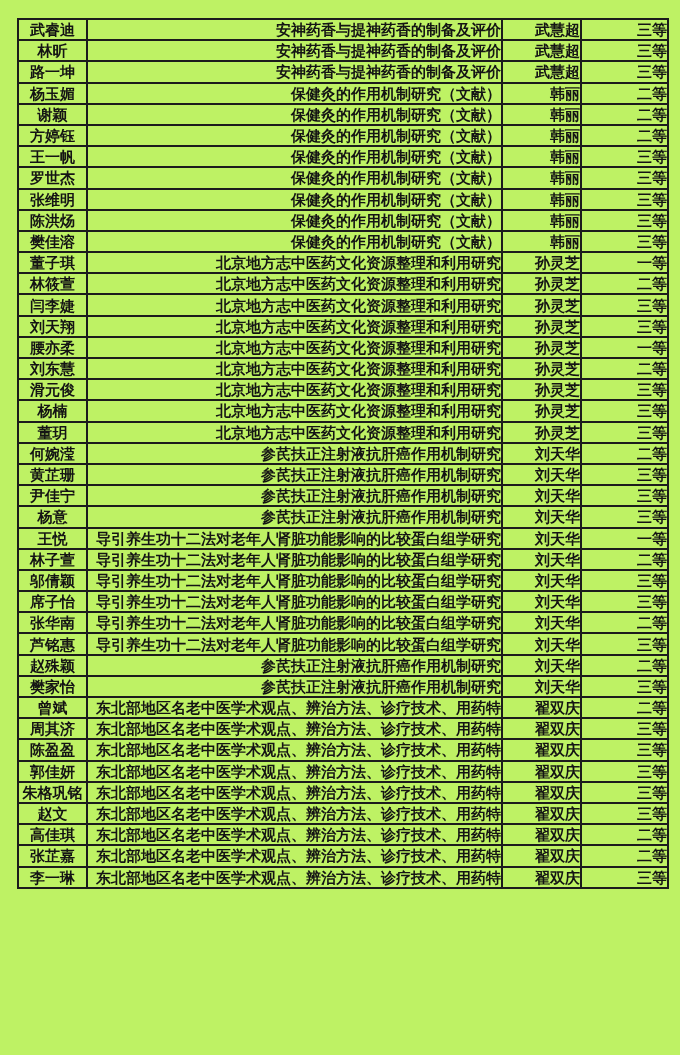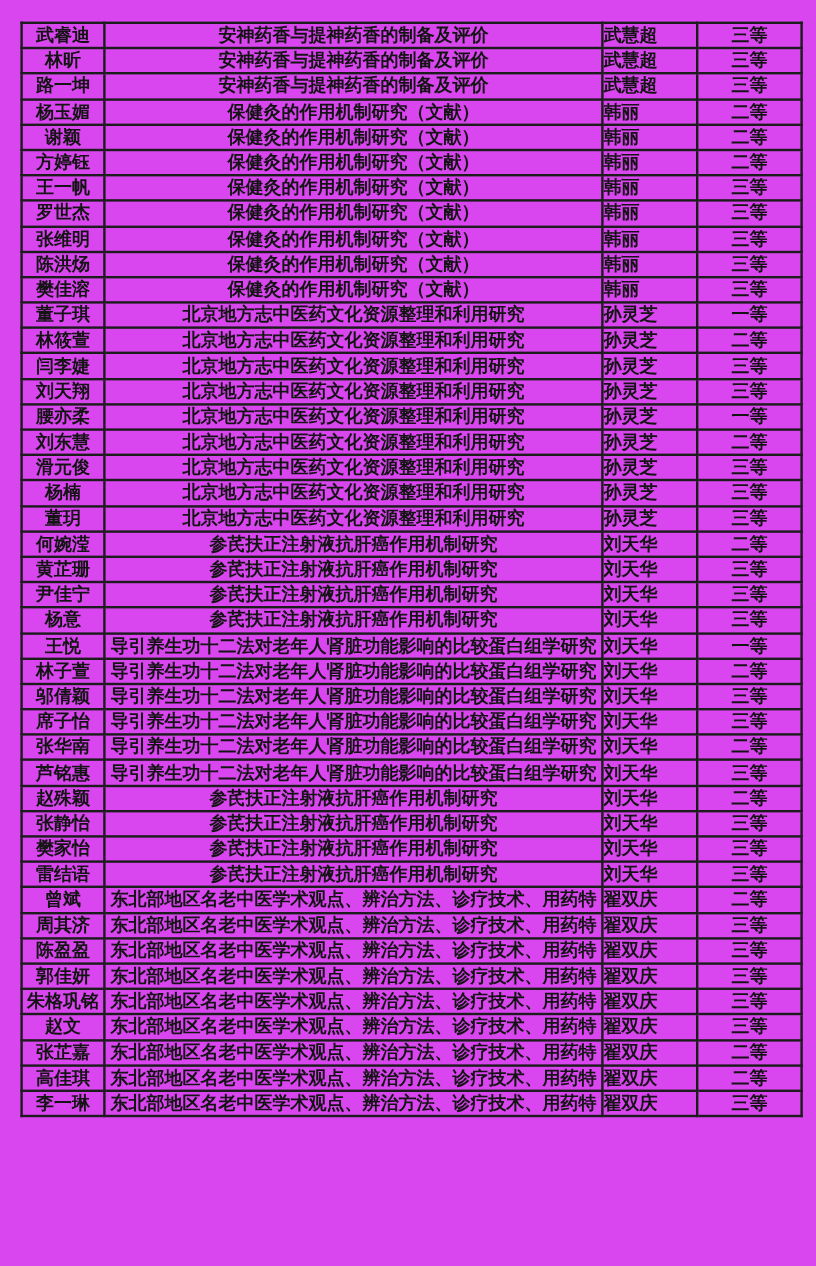--- a/index.html
+++ b/index.html
@@ -12,21 +12,21 @@
     height: 1055px;
     position: relative;
     font-family: "Liberation Sans", sans-serif;
     overflow: hidden;
   }
   .page {
     position: absolute;
     left: 0; top: 0;
     width: 680px;
     height: 1055px;
-    background: #d946ef;
+    background: #bef264;
   }
   table.award-table {
     position: absolute;
     left: 17px;
     top: 18px;
     border-collapse: collapse;
     table-layout: fixed;
     width: 650px;
   }
   table.award-table td {
@@ -35,23 +35,23 @@
     padding: 0;
     font-size: 15px;
     font-weight: 700;
     color: #141414;
     line-height: 19px;
     white-space: nowrap;
     overflow: hidden;
     vertical-align: middle;
   }
   td.c0 { width: 69px;  text-align: center; }
-  td.c1 { width: 415px; text-align: center; padding-left: 4px; }
-  td.c2 { width: 79px;  text-align: left; }
-  td.c3 { width: 87px;  text-align: center; font-size: 14.5px; }
+  td.c1 { width: 415px; text-align: right; padding-left: 4px; }
+  td.c2 { width: 79px;  text-align: right; }
+  td.c3 { width: 87px;  text-align: right; font-size: 14.5px; }
 </style>
 </head>
 <body>
 
 <div class="page">
   <table class="award-table">
     <colgroup>
       <col style="width:69px">
       <col style="width:415px">
       <col style="width:79px">
@@ -239,38 +239,26 @@
           <td class="c2">刘天华</td>
           <td class="c3">三等</td>
         </tr>
         <tr>
           <td class="c0">赵殊颖</td>
           <td class="c1">参芪扶正注射液抗肝癌作用机制研究</td>
           <td class="c2">刘天华</td>
           <td class="c3">二等</td>
         </tr>
         <tr>
-          <td class="c0">张静怡</td>
-          <td class="c1">参芪扶正注射液抗肝癌作用机制研究</td>
-          <td class="c2">刘天华</td>
-          <td class="c3">三等</td>
-        </tr>
-        <tr>
           <td class="c0">樊家怡</td>
           <td class="c1">参芪扶正注射液抗肝癌作用机制研究</td>
           <td class="c2">刘天华</td>
           <td class="c3">三等</td>
         </tr>
         <tr>
-          <td class="c0">雷结语</td>
-          <td class="c1">参芪扶正注射液抗肝癌作用机制研究</td>
-          <td class="c2">刘天华</td>
-          <td class="c3">三等</td>
-        </tr>
-        <tr>
           <td class="c0">曾斌</td>
           <td class="c1">东北部地区名老中医学术观点、辨治方法、诊疗技术、用药特</td>
           <td class="c2">翟双庆</td>
           <td class="c3">二等</td>
         </tr>
         <tr>
           <td class="c0">周其济</td>
           <td class="c1">东北部地区名老中医学术观点、辨治方法、诊疗技术、用药特</td>
           <td class="c2">翟双庆</td>
           <td class="c3">三等</td>
@@ -293,27 +281,27 @@
           <td class="c2">翟双庆</td>
           <td class="c3">三等</td>
         </tr>
         <tr>
           <td class="c0">赵文</td>
           <td class="c1">东北部地区名老中医学术观点、辨治方法、诊疗技术、用药特</td>
           <td class="c2">翟双庆</td>
           <td class="c3">三等</td>
         </tr>
         <tr>
+          <td class="c0">高佳琪</td>
+          <td class="c1">东北部地区名老中医学术观点、辨治方法、诊疗技术、用药特</td>
+          <td class="c2">翟双庆</td>
+          <td class="c3">二等</td>
+        </tr>
+        <tr>
           <td class="c0">张芷嘉</td>
-          <td class="c1">东北部地区名老中医学术观点、辨治方法、诊疗技术、用药特</td>
-          <td class="c2">翟双庆</td>
-          <td class="c3">二等</td>
-        </tr>
-        <tr>
-          <td class="c0">高佳琪</td>
           <td class="c1">东北部地区名老中医学术观点、辨治方法、诊疗技术、用药特</td>
           <td class="c2">翟双庆</td>
           <td class="c3">二等</td>
         </tr>
         <tr>
           <td class="c0">李一琳</td>
           <td class="c1">东北部地区名老中医学术观点、辨治方法、诊疗技术、用药特</td>
           <td class="c2">翟双庆</td>
           <td class="c3">三等</td>
         </tr>

